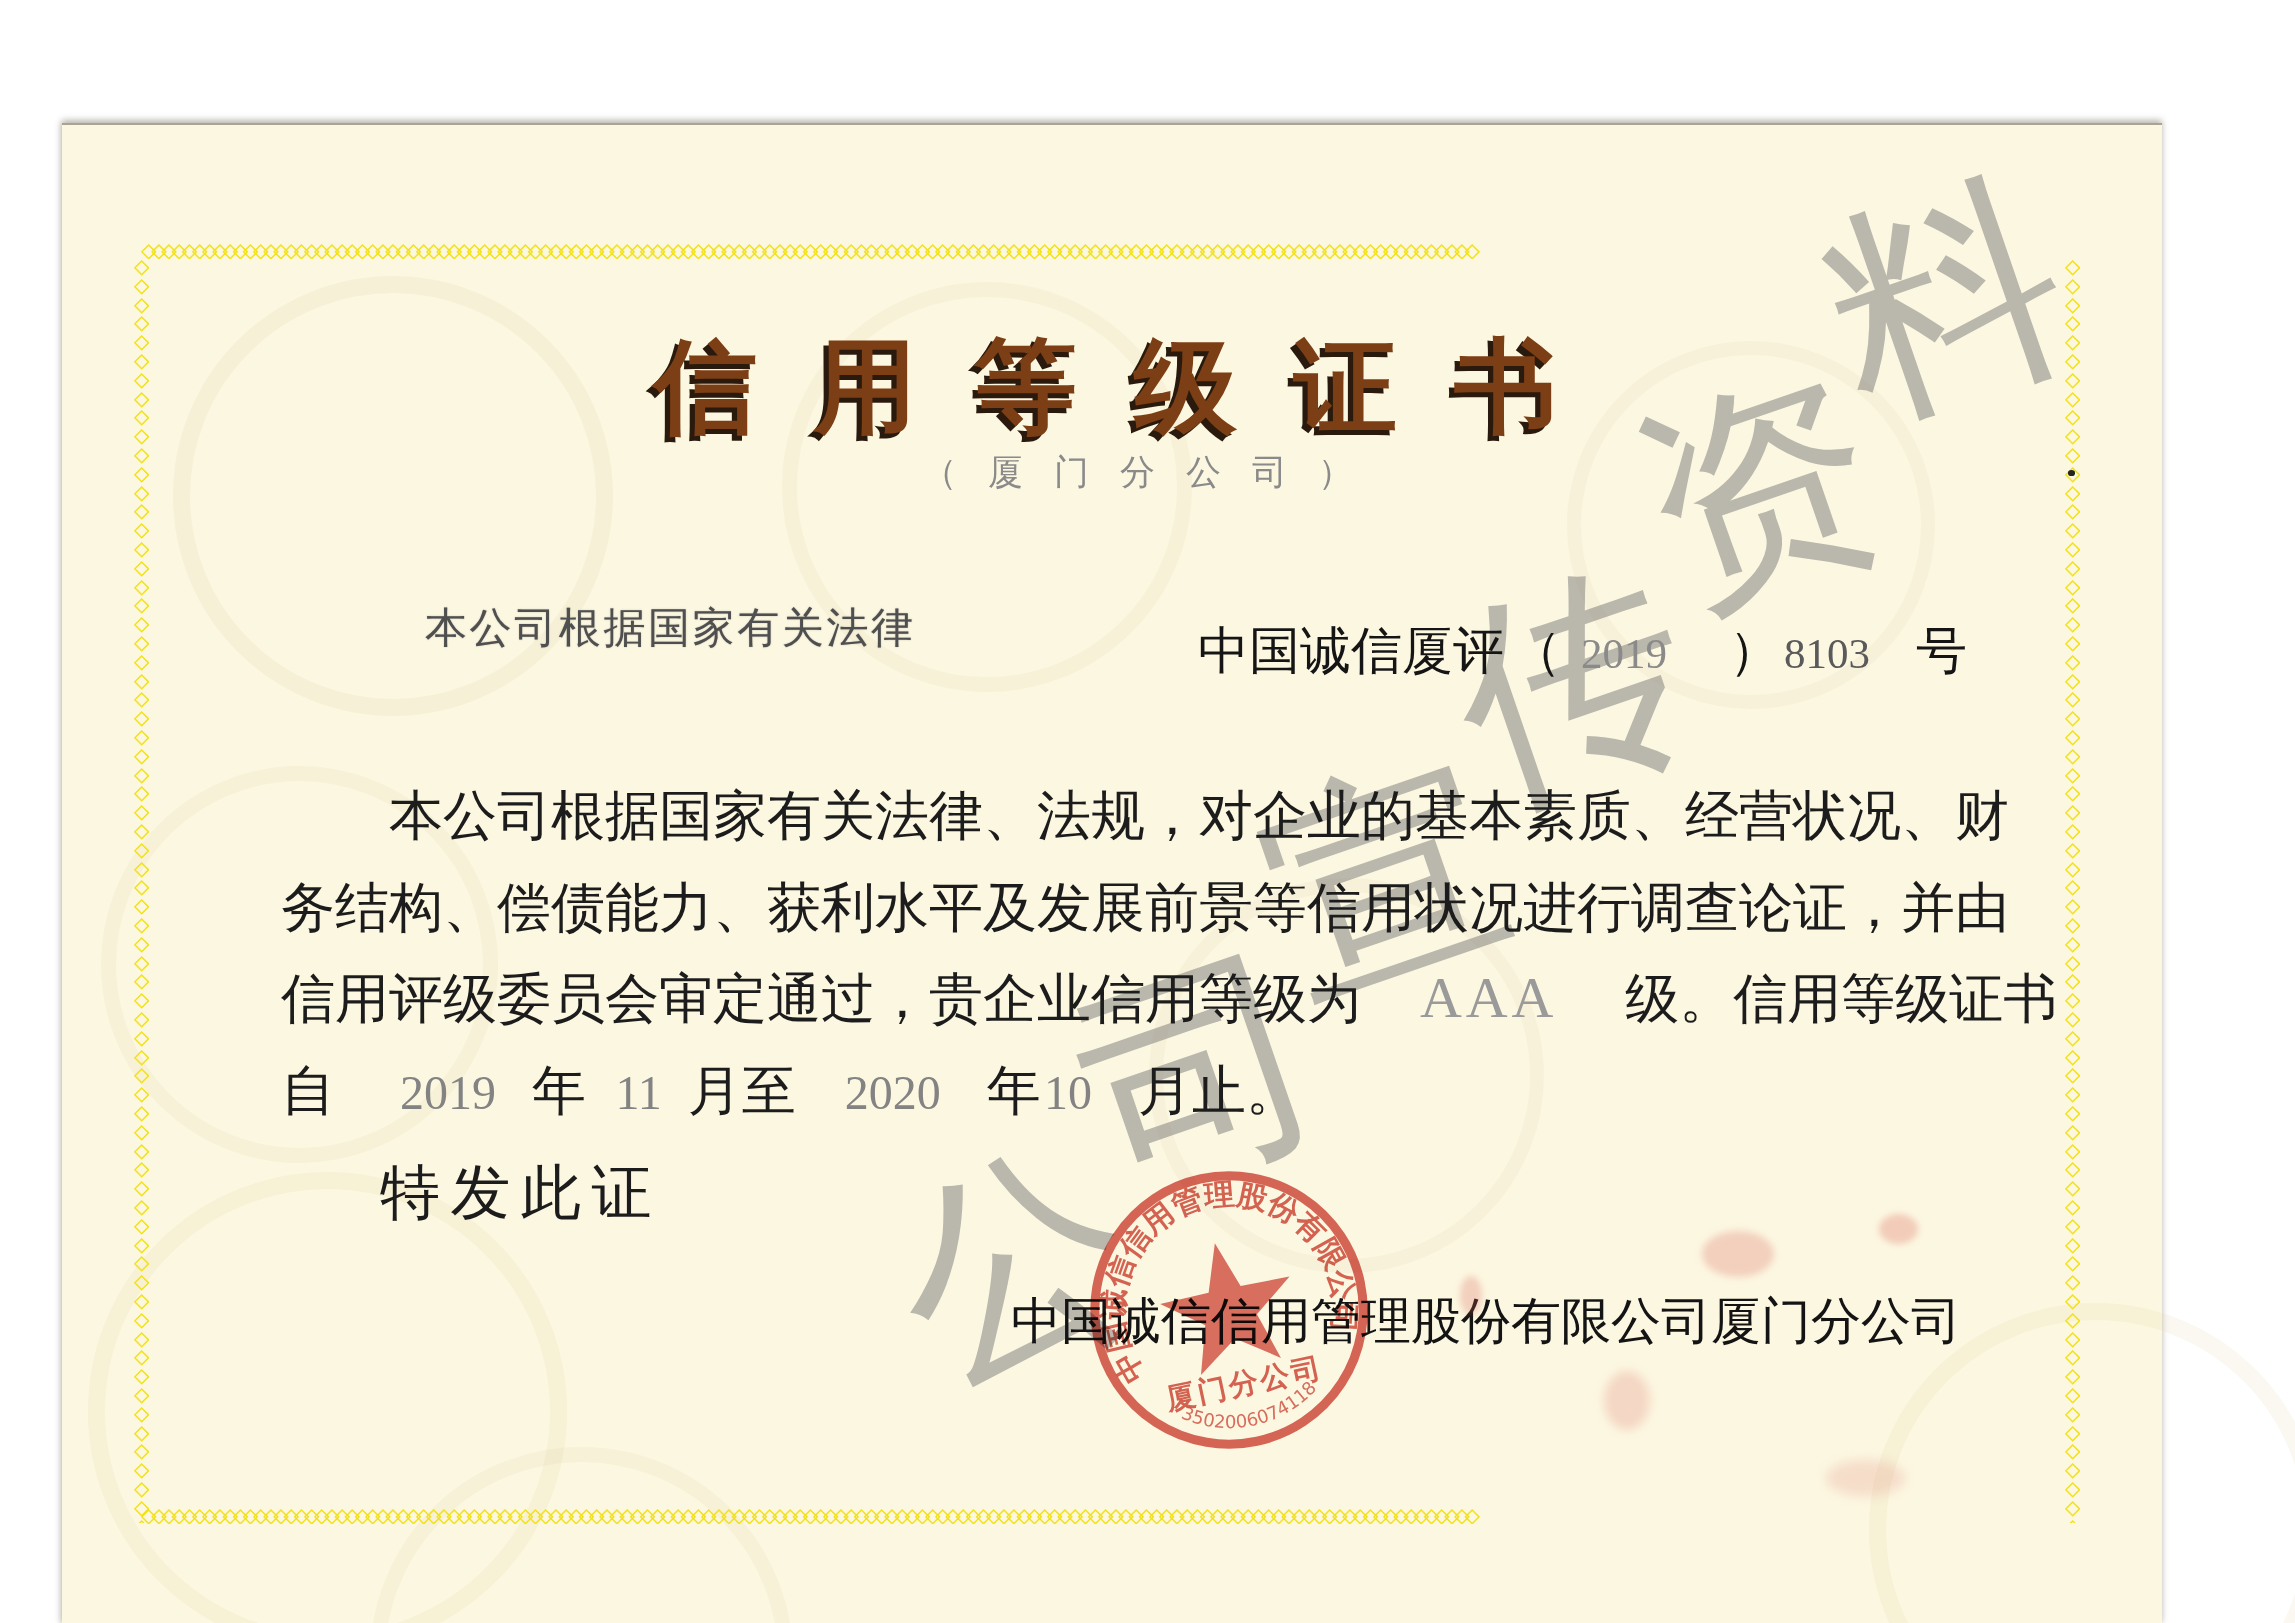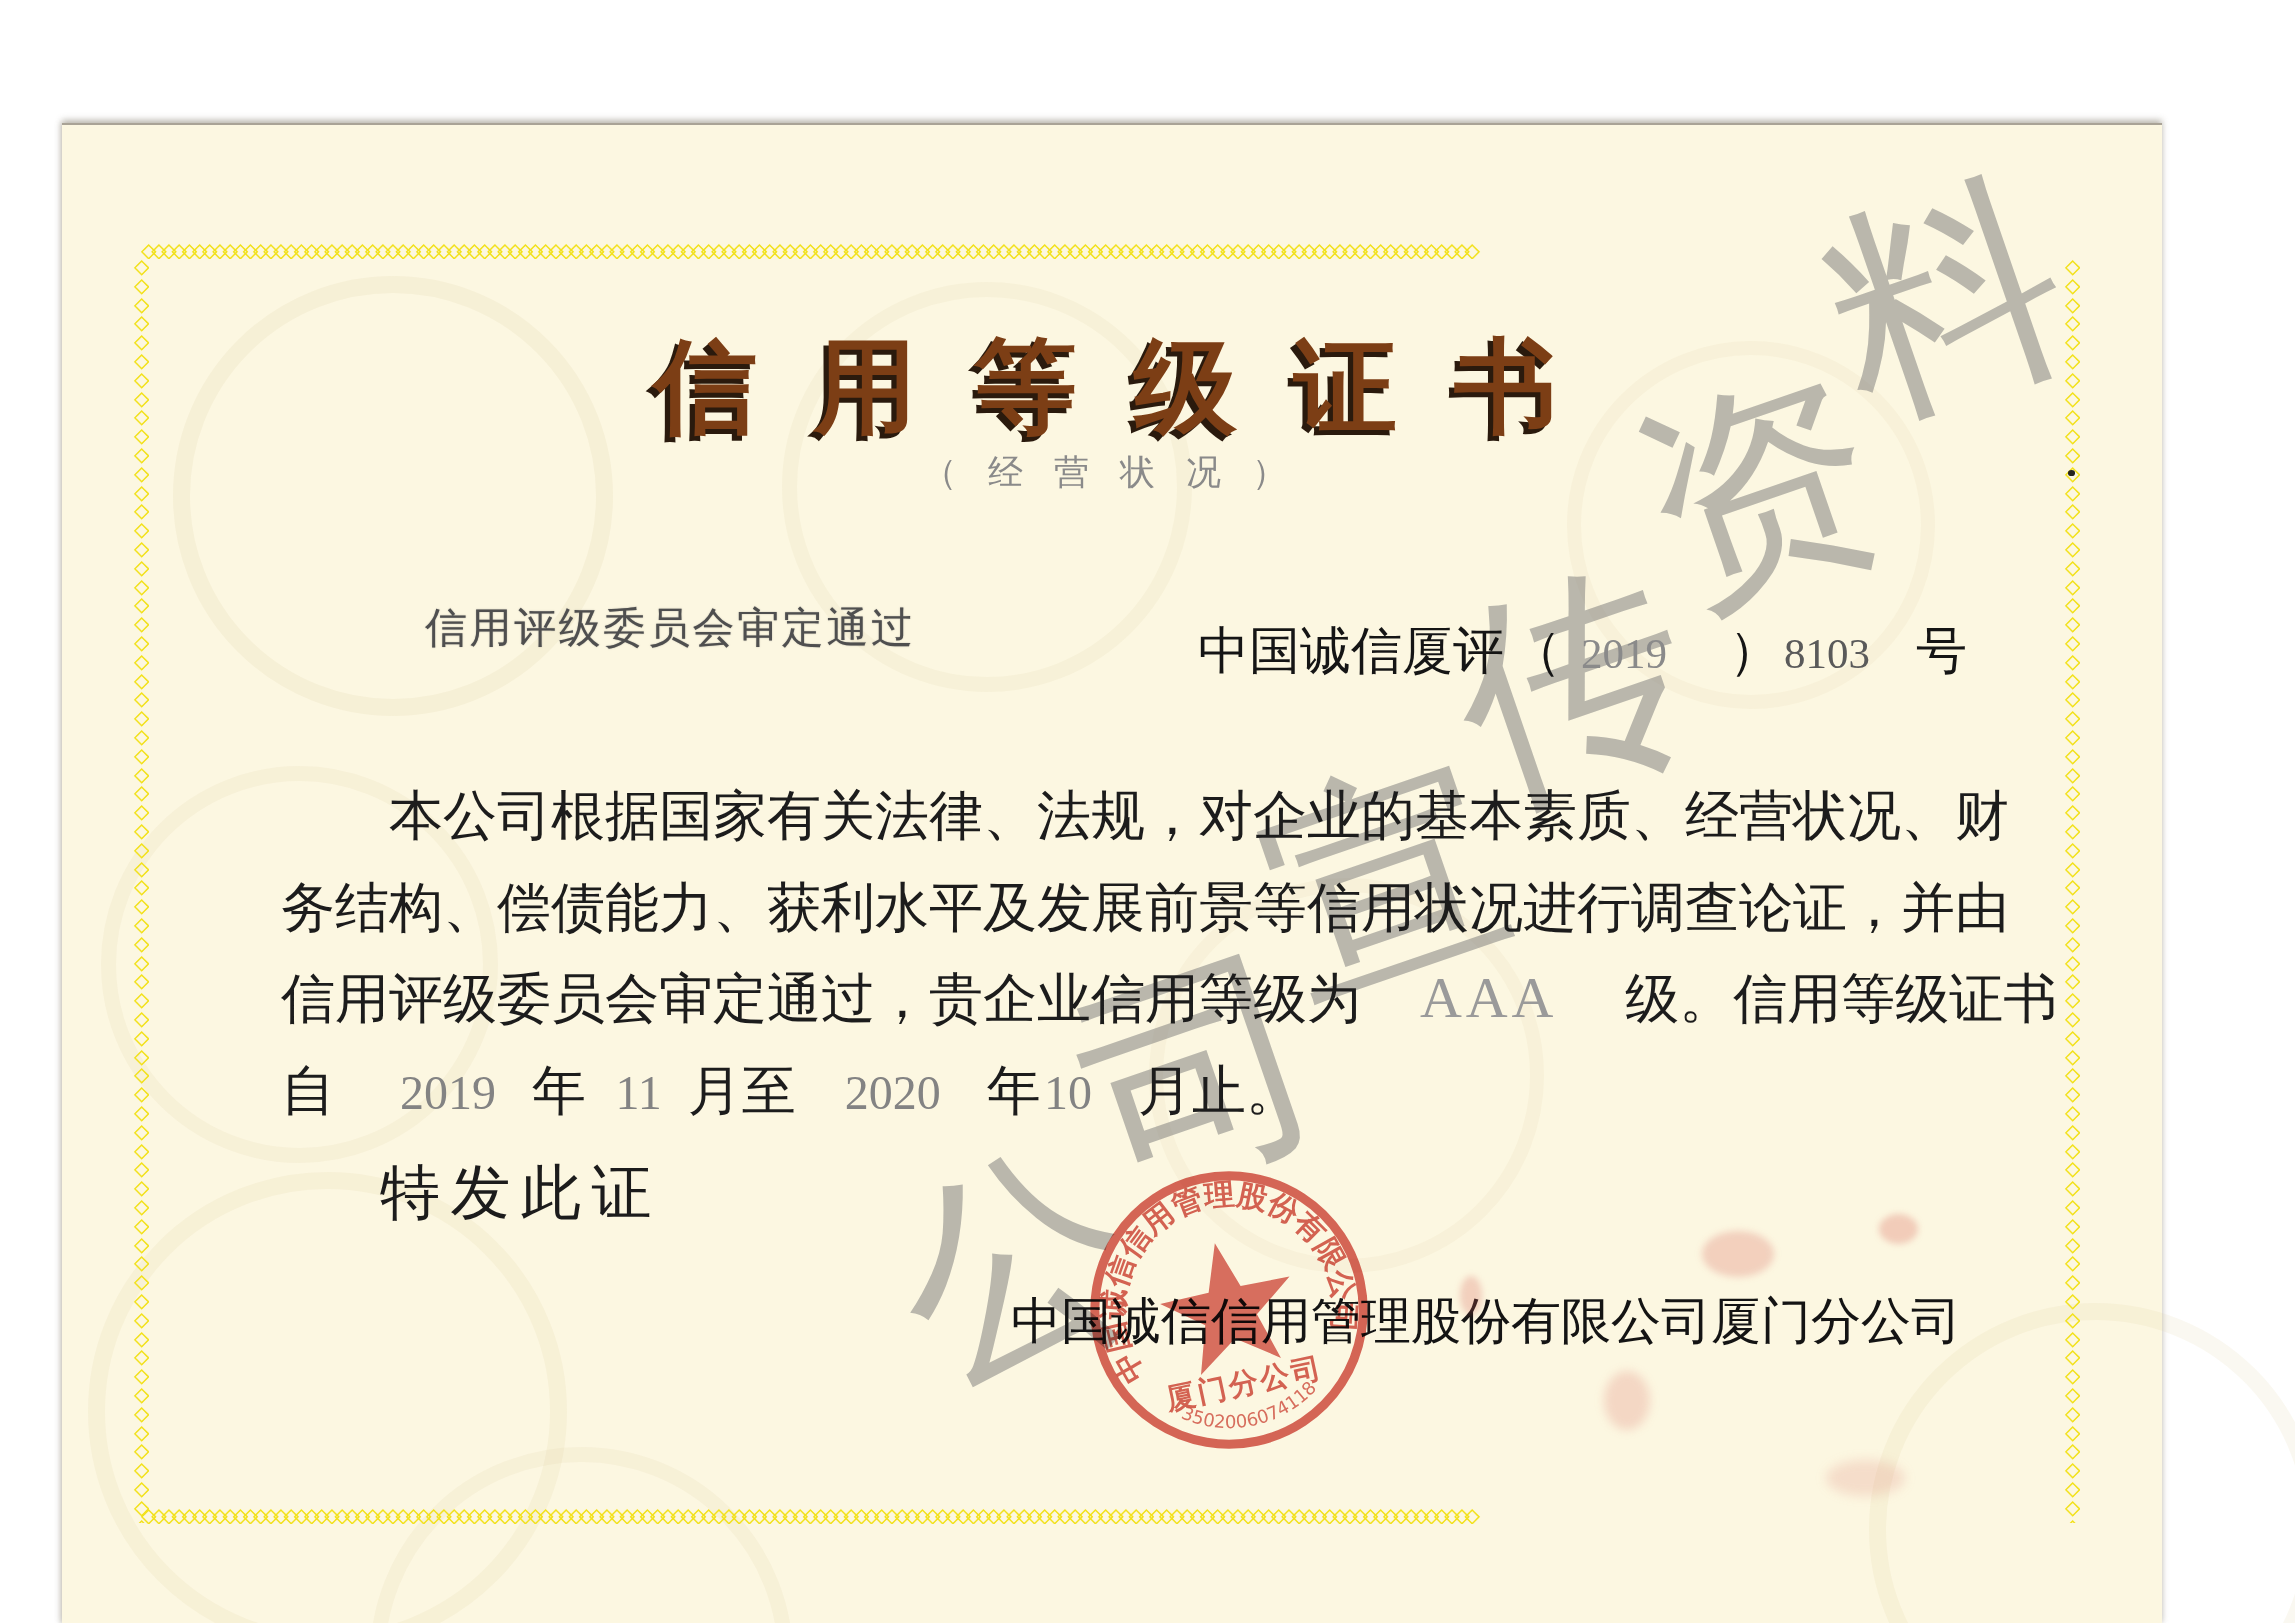--- a/index.html
+++ b/index.html
@@ -81,23 +81,23 @@
   <div class="chain vert" style="left:2064px;top:254px;height:1269px;">◇◇◇◇◇◇◇◇◇◇◇◇◇◇◇◇◇◇◇◇◇◇◇◇◇◇◇◇◇◇◇◇◇◇◇◇◇◇◇◇◇◇◇◇◇◇◇◇◇◇◇◇◇◇◇◇◇◇◇◇◇◇◇◇◇◇◇◇◇◇◇◇◇◇◇◇◇◇◇◇◇◇◇◇◇◇</div>
 
   <div class="wm-char" style="left:899px;top:1113px;">公</div>
   <div class="wm-char" style="left:1086px;top:920px;">司</div>
   <div class="wm-char" style="left:1272px;top:727px;">宣</div>
   <div class="wm-char" style="left:1459px;top:533px;">传</div>
   <div class="wm-char" style="left:1646px;top:340px;">资</div>
   <div class="wm-char" style="left:1832px;top:147px;">料</div>
 
   <div class="title">信用等级证书</div>
-  <div class="subtitle">（经营状况）</div>
+  <div class="subtitle">（厦门分公司）</div>
 
-  <div class="company">信用评级委员会审定通过</div>
+  <div class="company">本公司根据国家有关法律</div>
   <div class="certno">
     <span>中国诚信厦评</span><span style="margin-left:6.5px;">（</span><span class="ins" style="margin-left:19.6px;">2019</span><span style="margin-left:62px;">）</span><span class="ins serial" style="margin-left:4px;">8103</span><span style="margin-left:46px;">号</span>
   </div>
 
   <div class="bodyline" style="left:389px;top:780px;">本公司根据国家有关法律、法规，对企业的基本素质、经营状况、财</div>
   <div class="bodyline" style="left:281px;top:872px;text-align:center;">务结构、偿债能力、获利水平及发展前景等信用状况进行调查论证，并由</div>
   <div class="bodyline" style="left:281px;top:963px;">
     <span>信用评级委员会审定通过，贵企业信用等级为</span><span class="rating" style="margin-left:59px;">AAA</span><span style="margin-left:68px;">级。信用等级证书</span>
   </div>
   <div class="bodyline" style="left:281px;top:1055px;">

